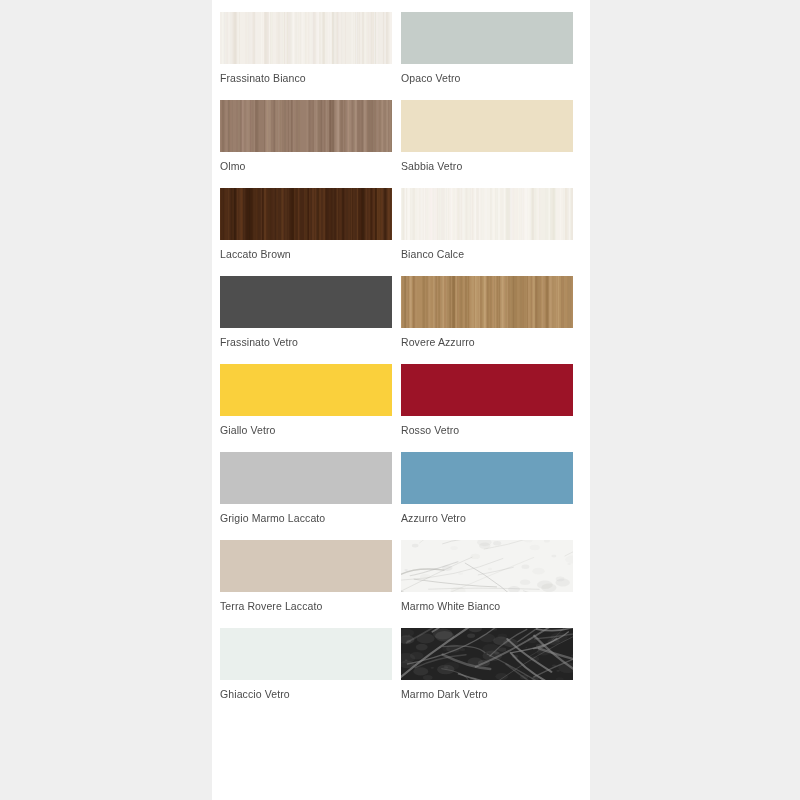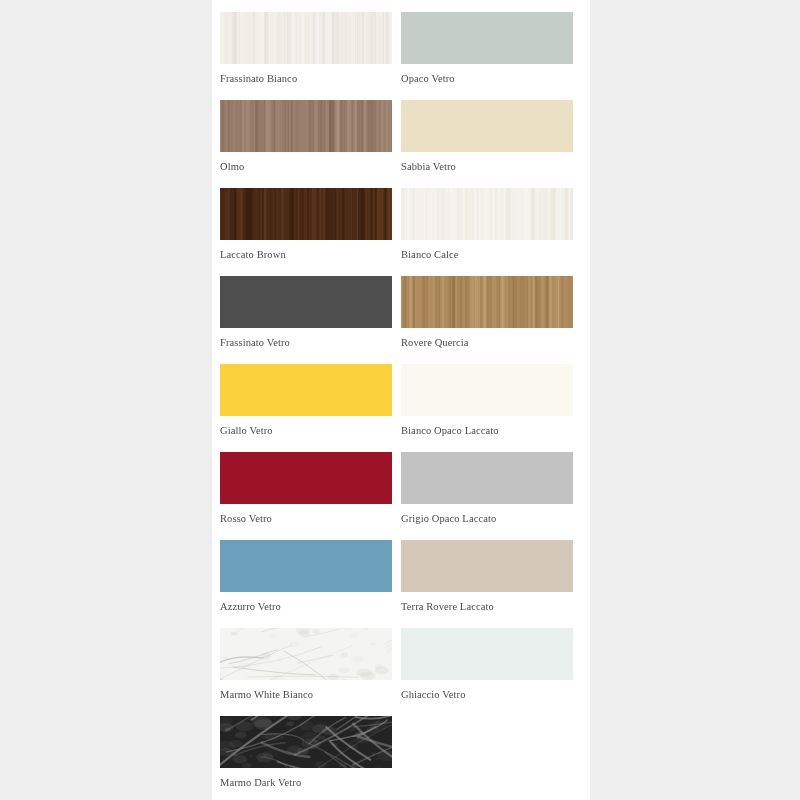--- a/index.html
+++ b/index.html
@@ -19,21 +19,20 @@
     height: 800px;
   }
   #panel {
     position: absolute;
     left: 212px;
     top: 0;
     width: 378px;
     height: 800px;
     background: #ffffff;
     box-sizing: border-box;
-    font-family: Liberation Serif, serif;
   }
   #swatch-grid {
     position: absolute;
     left: 8px;
     top: 6px;
     width: 362px;
     display: grid;
     grid-template-columns: 181px 181px;
     grid-auto-rows: 88px;
   }
@@ -840,37 +839,33 @@
               <rect x="44.86" y="0" width="7.36" height="52" fill="#8e6c42" opacity="0.12"></rect>
               <rect x="122.88" y="0" width="3.74" height="52" fill="#c8a87d" opacity="0.12"></rect>
               <rect x="132.72" y="0" width="6.70" height="52" fill="#8e6c42" opacity="0.12"></rect>
               <rect x="147.81" y="0" width="11.90" height="52" fill="#c8a87d" opacity="0.12"></rect>
               <rect x="57.57" y="0" width="10.39" height="52" fill="#8e6c42" opacity="0.12"></rect>
               <rect x="145.24" y="0" width="7.16" height="52" fill="#8e6c42" opacity="0.12"></rect>
               <rect x="111.80" y="0" width="9.23" height="52" fill="#8e6c42" opacity="0.12"></rect>
               <rect x="107.35" y="0" width="8.55" height="52" fill="#8e6c42" opacity="0.12"></rect>
             </svg>
           </div>
-          <div class="swatch-label">Rovere Quercia</div>
+          <div class="swatch-label">Rovere Azzurro</div>
         </div>
         <div class="swatch-cell">
           <div class="swatch-chip" style="background-color: rgb(250, 208, 60);"></div>
           <div class="swatch-label">Giallo Vetro</div>
         </div>
         <div class="swatch-cell">
-          <div class="swatch-chip" style="background-color: rgb(250, 248, 239);"></div>
-          <div class="swatch-label">Bianco Opaco Laccato</div>
-        </div>
-        <div class="swatch-cell">
           <div class="swatch-chip" style="background-color: rgb(156, 19, 39);"></div>
           <div class="swatch-label">Rosso Vetro</div>
         </div>
         <div class="swatch-cell">
           <div class="swatch-chip" style="background-color: rgb(194, 194, 194);"></div>
-          <div class="swatch-label">Grigio Opaco Laccato</div>
+          <div class="swatch-label">Grigio Marmo Laccato</div>
         </div>
         <div class="swatch-cell">
           <div class="swatch-chip" style="background-color: rgb(107, 160, 189);"></div>
           <div class="swatch-label">Azzurro Vetro</div>
         </div>
         <div class="swatch-cell">
           <div class="swatch-chip" style="background-color: rgb(213, 200, 185);"></div>
           <div class="swatch-label">Terra Rovere Laccato</div>
         </div>
         <div class="swatch-cell">

